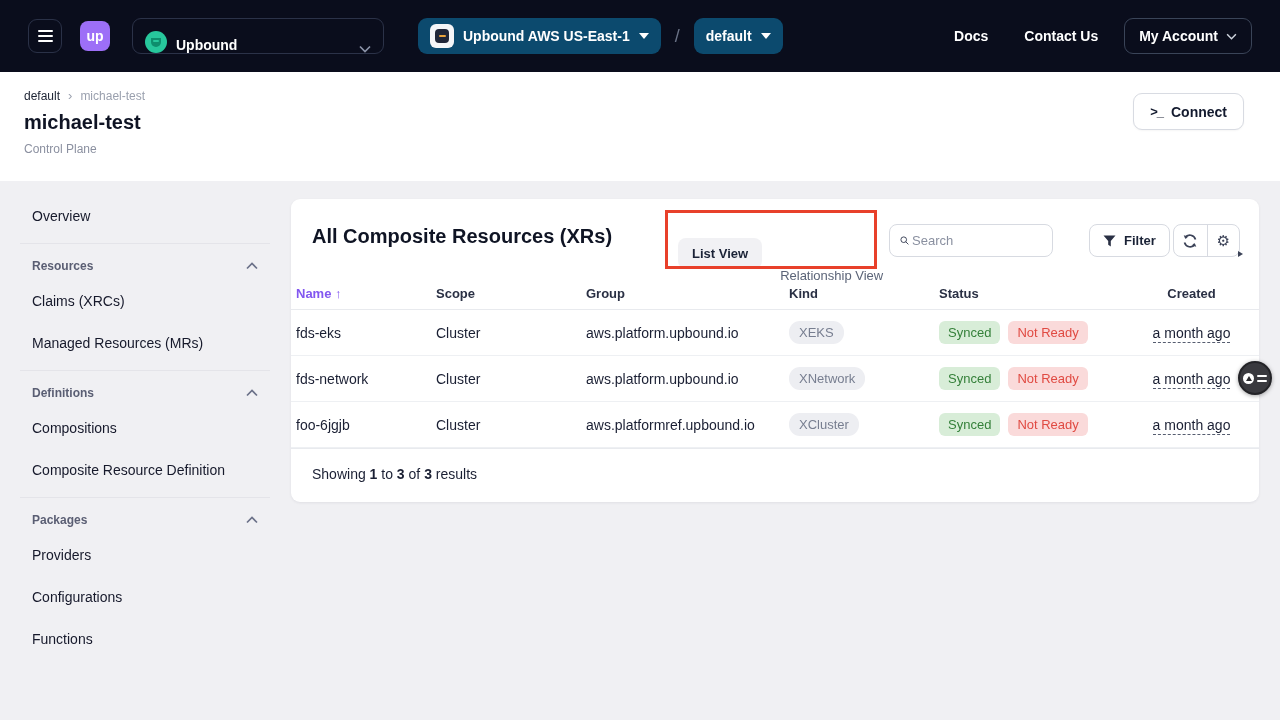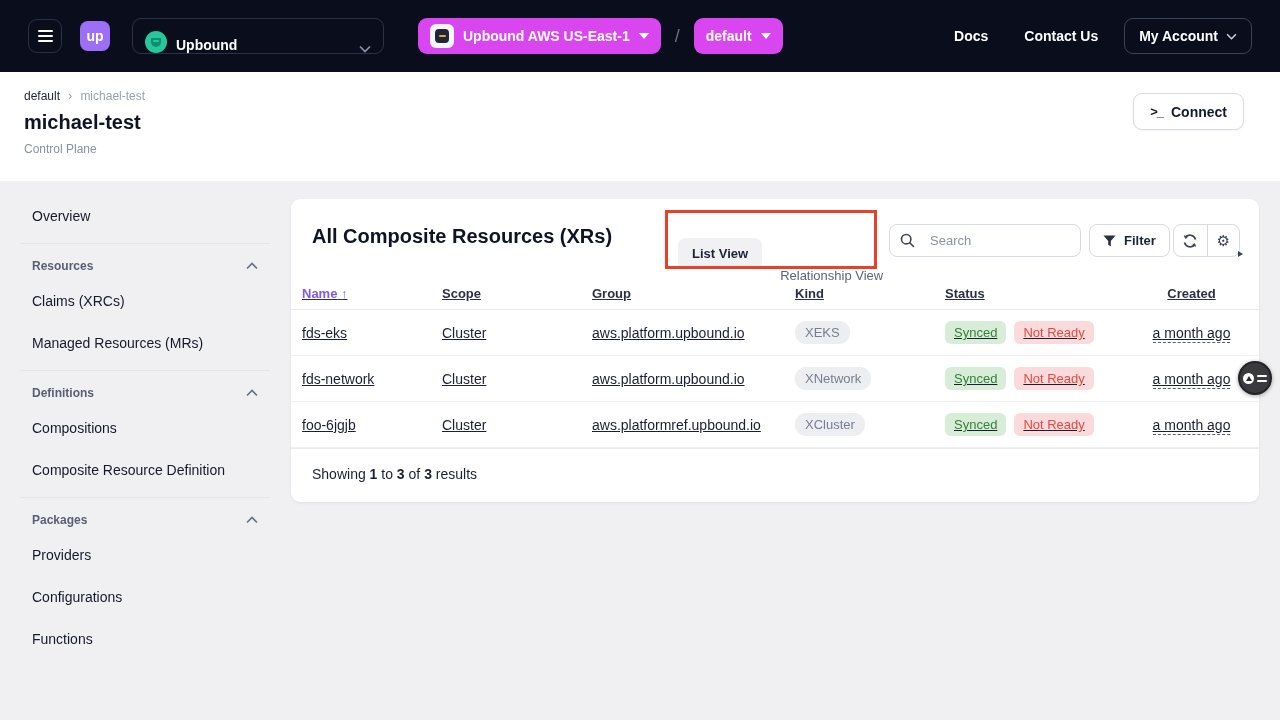--- a/index.html
+++ b/index.html
@@ -9,21 +9,21 @@
   
   .navbar { height:72px; background:#0a0d1c; display:flex; align-items:center; padding:0 28px; }
   .hamburger { width:34px; height:34px; border:1.5px solid #2a3147; border-radius:9px; display:flex; flex-direction:column; justify-content:center; align-items:center; gap:3px; cursor:pointer; margin-right:18px; background:transparent; }
   .hamburger i { display:block; width:15px; height:2px; background:#fff; border-radius:1px; }
   .logo-badge { width:30px; height:30px; background:#9d6ff7; border-radius:8px; color:#fff; font-weight:bold; font-size:14px; display:flex; align-items:center; justify-content:center; margin-right:22px; }
   .org-select { width:252px; height:36px; border:1px solid #2b3248; border-radius:9px; display:flex; align-items:flex-end; padding:0 12px; margin-right:34px; cursor:pointer; }
   .org-avatar { width:22px; height:22px; border-radius:50%; background:#27c79c; margin-right:9px; display:flex; align-items:center; justify-content:center; }
   .org-avatar svg { display:block; }
   .org-label { color:#fff; font-size:14px; font-weight:bold; flex:1; }
   .nav-chevron { color:#8b93a8; }
-  .ctx-pill { height:36px; background:#d946ef; border-radius:9px; display:flex; align-items:center; padding:0 12px; color:#fff; font-size:14px; font-weight:bold; cursor:pointer; }
+  .ctx-pill { height:36px; background:#0c4a6e; border-radius:9px; display:flex; align-items:center; padding:0 12px; color:#fff; font-size:14px; font-weight:bold; cursor:pointer; }
   .ctx-pill .cp-icon { width:24px; height:24px; background:#f5f6f8; border-radius:6px; margin-right:9px; display:flex; align-items:center; justify-content:center; }
   .cp-icon-inner { width:14px; height:14px; background:#202638; border-radius:4px; display:flex; align-items:center; justify-content:center; }
   .cp-icon-inner i { display:block; width:7px; height:2.5px; background:#e8a33d; border-radius:1px; }
   .solid-caret { width:0; height:0; border-left:5px solid transparent; border-right:5px solid transparent; border-top:6px solid #fff; margin-left:9px; }
   .nav-slash { color:#6b7387; font-size:18px; margin:0 14px; font-weight:300; }
   .nav-spacer { flex:1; }
   .nav-link { color:#fff; font-size:14px; font-weight:bold; cursor:pointer; margin-left:36px; }
   .account-btn { margin-left:26px; height:36px; border:1px solid #3a4458; border-radius:9px; display:flex; align-items:center; padding:0 14px; color:#fff; font-size:14px; font-weight:bold; cursor:pointer; gap:8px; background:transparent; }
 
   
@@ -48,32 +48,32 @@
   .main-area { flex:1; position:relative; }
   .card { position:relative; margin:18px 21px 0 1px; width:968px; background:#fff; border-radius:9px; box-shadow:0 1px 3px rgba(15,20,36,.07); }
 
   
   .card-header { position:relative; height:78px;padding-left:32px; }
   .card-title { position:absolute; left:21px; top:26px; font-size:20px; font-weight:bold; color:#0f1424; }
   .view-toggle { position:absolute; left:387px; top:25px; display:flex; align-items:center; }
   .toggle-active { background:#f1f1f4; border-radius:8px; padding:8px 14px; font-size:13px; font-weight:bold; color:#1a2236; cursor:pointer; }
   .toggle-inactive { margin-left:18px; font-size:13px; font-weight:400; color:#5b6478; cursor:pointer;margin-top:44px; }
   .annotation-box { position:absolute; left:374px; top:11px; width:212px; height:59px; border:3px solid #e8402a; pointer-events:none; z-index:5; }
-  .search-box { position:absolute; left:598px; top:25px; width:192px; height:33px; border:1px solid #d7dae1; border-radius:8px; display:flex; align-items:center; padding:0 10px; gap:15px; background:#fff; }
+  .search-box { position:absolute; left:598px; top:25px; width:164px; height:33px; border:1px solid #d7dae1; border-radius:8px; display:flex; align-items:center; padding:0 10px; gap:3px; background:#fff; }
   .search-box input { border:none; outline:none; font-size:13px; color:#2a3044; width:130px; font-family:"Liberation Sans",sans-serif; background:transparent; }
   .search-box input::placeholder { color:#8a90a0; }
   .filter-btn { position:absolute; left:798px; top:25px; height:33px; border:1px solid #d7dae1; border-radius:8px; background:#fff; display:flex; align-items:center; padding:0 13px; gap:8px; font-size:13px; font-weight:bold; color:#1a2236; cursor:pointer; }
   .icon-group { position:absolute; left:882px; top:25px; height:33px; width:67px; border:1px solid #d7dae1; border-radius:8px; background:#fff; display:flex; }
   .icon-cell { width:33px; display:flex; align-items:center; justify-content:center; cursor:pointer; color:#3c4358; }
   .icon-cell + .icon-cell { border-left:1px solid #d7dae1; }
   .gear-glyph { font-size:15px; line-height:1; position:relative; }
   .gear-play { position:absolute; right:-4px; bottom:-1px; width:0; height:0; border-top:3.5px solid transparent; border-bottom:3.5px solid transparent; border-left:5px solid #3c4358; }
 
   
-  .tbl-row { display:grid; grid-template-columns:140px 150px 203px 150px 190px 1fr; align-items:center; padding:0 11px;text-decoration:underline; }
+  .tbl-row { display:grid; grid-template-columns:140px 150px 203px 150px 190px 1fr; align-items:center; padding:0 5px; }
   .tbl-head { height:33px; border-bottom:1px solid #e8eaee; font-size:13px; font-weight:600; color:#2a3044; }
   .th-name { color:#8257f0; cursor:pointer; }
   .th-right, .td-right { text-align:center; }
   .data-row { height:46px; font-size:14px; color:#1a1f33; border-bottom:1px solid #eef0f3; cursor:pointer; }
   .kind-pill { display:inline-block; background:#edeef2; color:#777e90; font-size:13px; padding:4px 10px; border-radius:11px; }
   .status-cell { display:flex; gap:8px; }
   .pill-synced { background:#d8edd8; color:#35803a; font-size:13px; padding:4px 9px; border-radius:6px; }
   .pill-notready { background:#fadada; color:#e04a42; font-size:13px; padding:4px 9px; border-radius:6px; }
   .created-link { border-bottom:1.5px dashed #565d70; padding-bottom:1px; }
   .tbl-footer { border-top:1px solid #e8eaee; padding:17px 21px 20px; font-size:14px; color:#1a1f33; }

